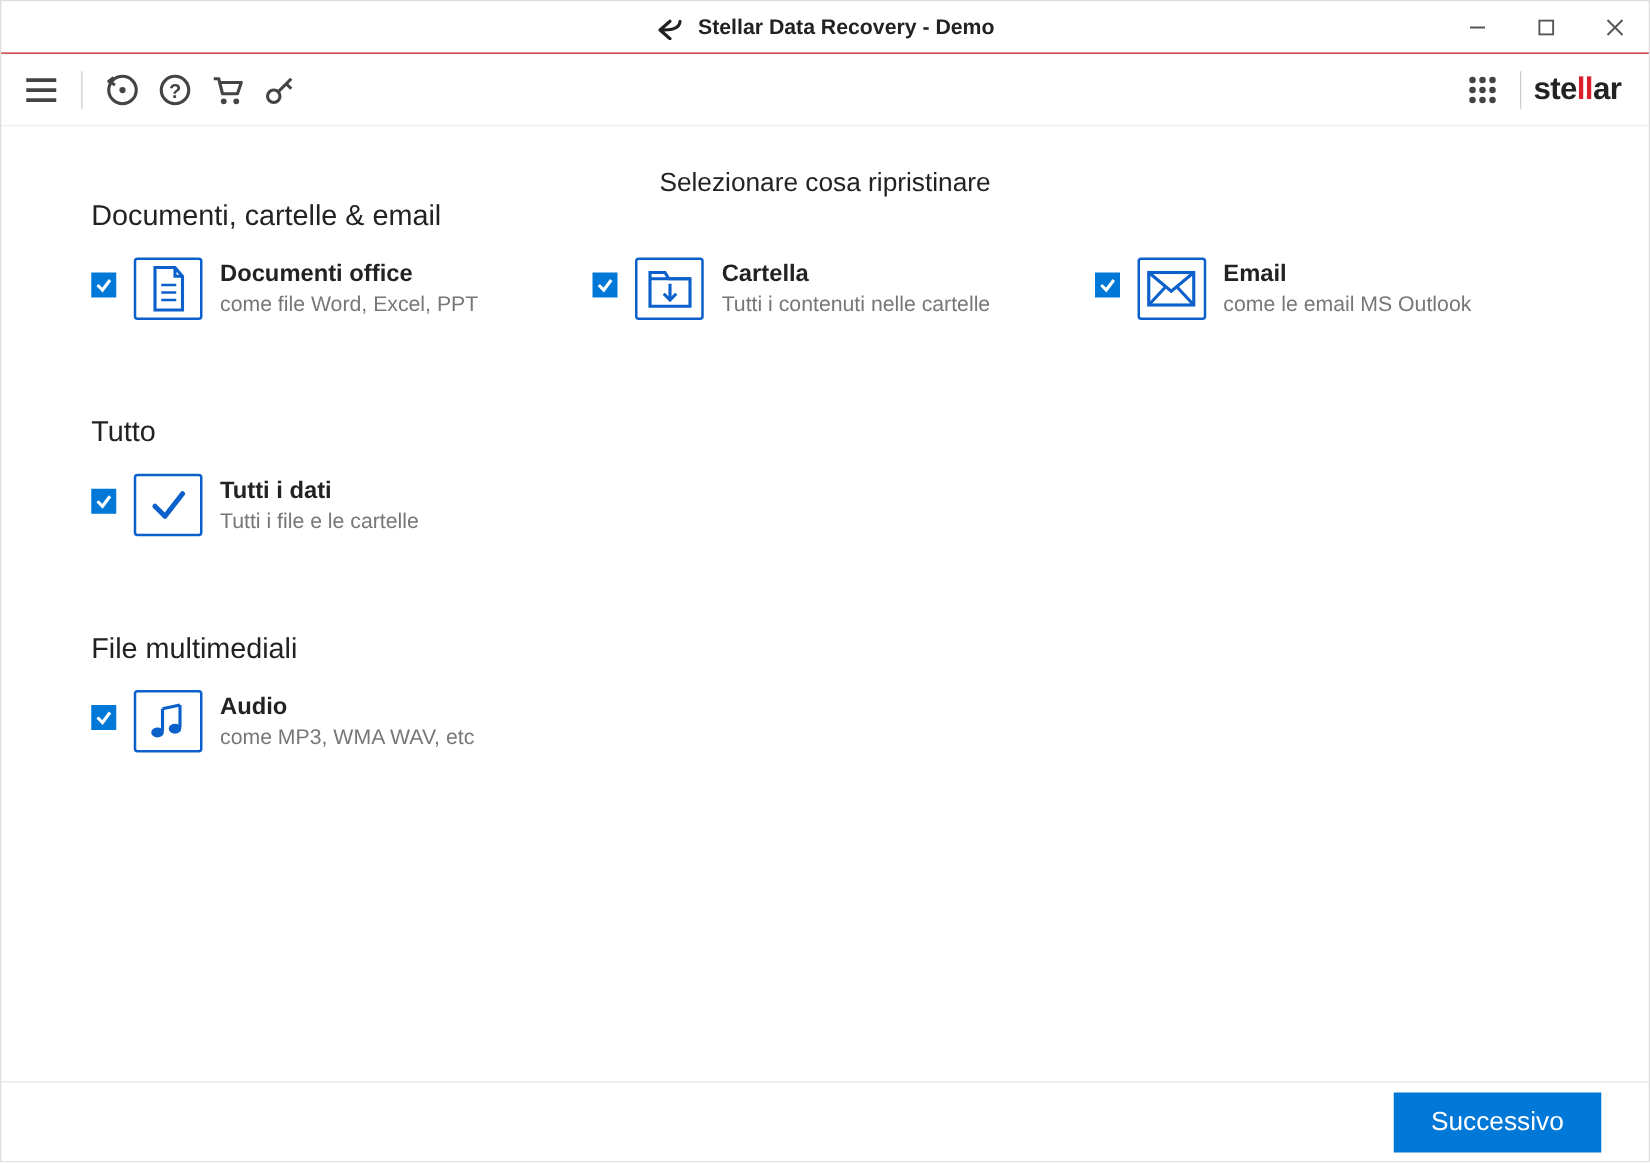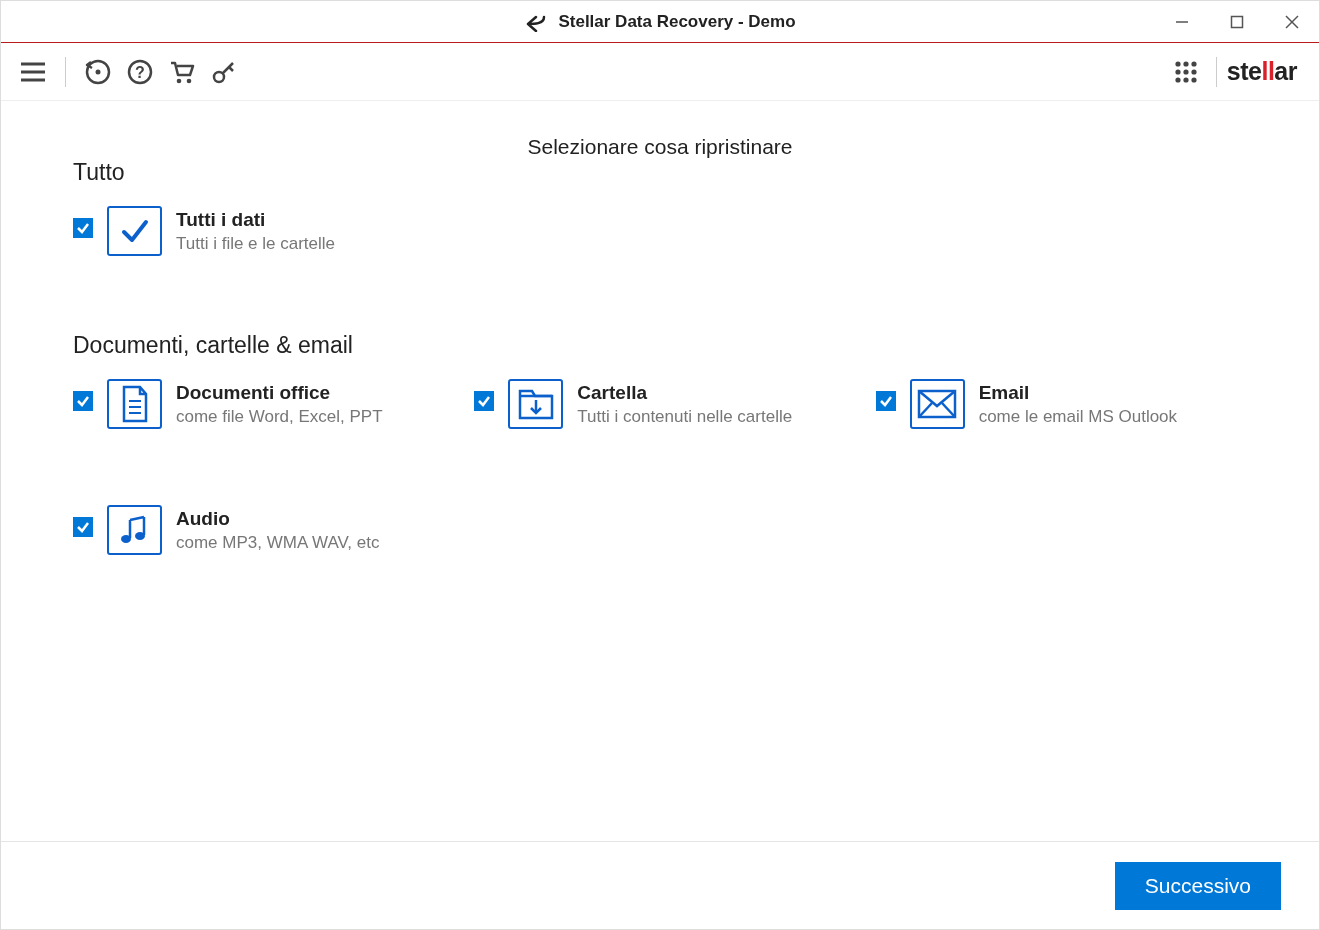--- a/index.html
+++ b/index.html
@@ -26,21 +26,21 @@
   .section { margin-bottom: 76px; }
   .row { display: flex; gap: 30px; }
   .opt { display: flex; align-items: flex-start; gap: 14px; flex: 1; }
   .opt-one { flex: 0 0 auto; }
   .chk { width: 20px; height: 20px; background: #0078d7; display: flex; align-items: center; justify-content: center; margin-top: 12px; flex-shrink: 0; cursor: pointer; }
   .icon-box { width: 55px; height: 50px; border: 2.5px solid #0c60cc; border-radius: 3px; display: flex; align-items: center; justify-content: center; flex-shrink: 0; }
   .opt-text { padding-top: 2px; }
   .opt-title { font-size: 19px; font-weight: 600; color: #222; line-height: 1.25; }
   .opt-sub { font-size: 17px; color: #777; margin-top: 2px; }
   
-  .footer { height: 88px; border-top: 1px solid #e5e5e5; display: flex; align-items: center; justify-content: flex-end; padding: 0 38px; }
+  .footer { height: 64px; border-top: 1px solid #e5e5e5; display: flex; align-items: center; justify-content: flex-end; padding: 0 38px; }
   .next-btn { background: #0078d7; color: #fff; font-size: 21px; padding: 12px 30px; border: none; cursor: pointer; }
   svg { display: block; }
 </style>
 </head>
 <body>
 
 <div class="window">
 
   <div class="titlebar">
     <div class="title-wrap">
@@ -137,42 +137,20 @@
       </div>
       <div class="tool-sep"></div>
       <span class="brand"><span>ste</span><span class="red">ll</span><span>ar</span></span>
     </div>
   </div>
 
   <div class="main">
     <h1 class="page-title">Selezionare cosa ripristinare</h1>
 
     <div class="section">
-      <div class="section-title">Tutto</div>
-      <div class="row">
-        <div class="opt opt-one">
-          <div class="chk">
-            <svg width="14" height="14">
-                <polyline points="2,7 6,11 12,3" stroke="#fff" stroke-width="2.5" fill="none"></polyline>
-              </svg>
-          </div>
-          <div class="icon-box">
-            <svg width="30" height="26">
-                <polyline points="4,14 12,22 26,4" stroke="#0c60cc" stroke-width="4" fill="none" stroke-linecap="round" stroke-linejoin="round"></polyline>
-              </svg>
-          </div>
-          <div class="opt-text">
-            <div class="opt-title">Tutti i dati</div>
-            <div class="opt-sub">Tutti i file e le cartelle</div>
-          </div>
-        </div>
-      </div>
-    </div>
-
-    <div class="section">
       <div class="section-title">Documenti, cartelle &amp; email</div>
       <div class="row">
 
         <div class="opt">
           <div class="chk">
               <svg width="14" height="14">
                 <polyline points="2,7 6,11 12,3" stroke="#fff" stroke-width="2.5" fill="none"></polyline>
               </svg>
             </div>
           <div class="icon-box">
@@ -226,20 +204,43 @@
           <div class="opt-text">
             <div class="opt-title">Email</div>
             <div class="opt-sub">come le email MS Outlook</div>
           </div>
         </div>
 
       </div>
     </div>
 
     <div class="section">
+      <div class="section-title">Tutto</div>
+      <div class="row">
+        <div class="opt opt-one">
+          <div class="chk">
+            <svg width="14" height="14">
+                <polyline points="2,7 6,11 12,3" stroke="#fff" stroke-width="2.5" fill="none"></polyline>
+              </svg>
+          </div>
+          <div class="icon-box">
+            <svg width="30" height="26">
+                <polyline points="4,14 12,22 26,4" stroke="#0c60cc" stroke-width="4" fill="none" stroke-linecap="round" stroke-linejoin="round"></polyline>
+              </svg>
+          </div>
+          <div class="opt-text">
+            <div class="opt-title">Tutti i dati</div>
+            <div class="opt-sub">Tutti i file e le cartelle</div>
+          </div>
+        </div>
+      </div>
+    </div>
+
+    <div class="section">
+      <div class="section-title">File multimediali</div>
       <div class="row">
 
 
         <div class="opt">
           <div class="chk">
               <svg width="14" height="14">
                 <polyline points="2,7 6,11 12,3" stroke="#fff" stroke-width="2.5" fill="none"></polyline>
               </svg>
             </div>
           <div class="icon-box">

